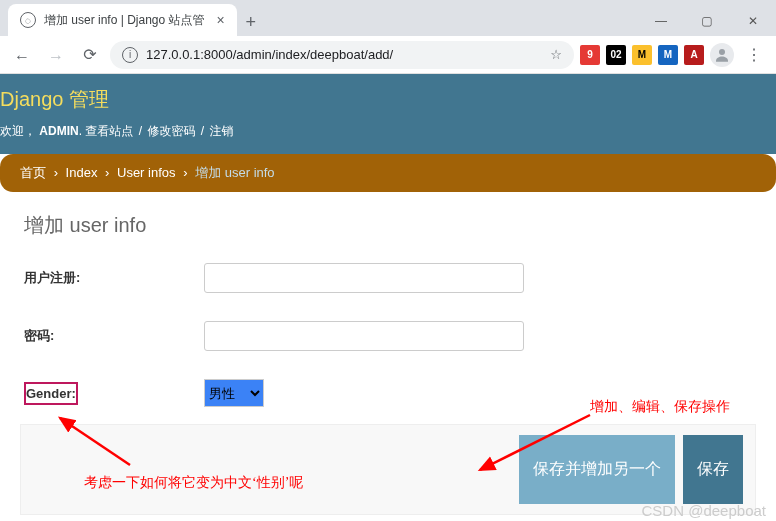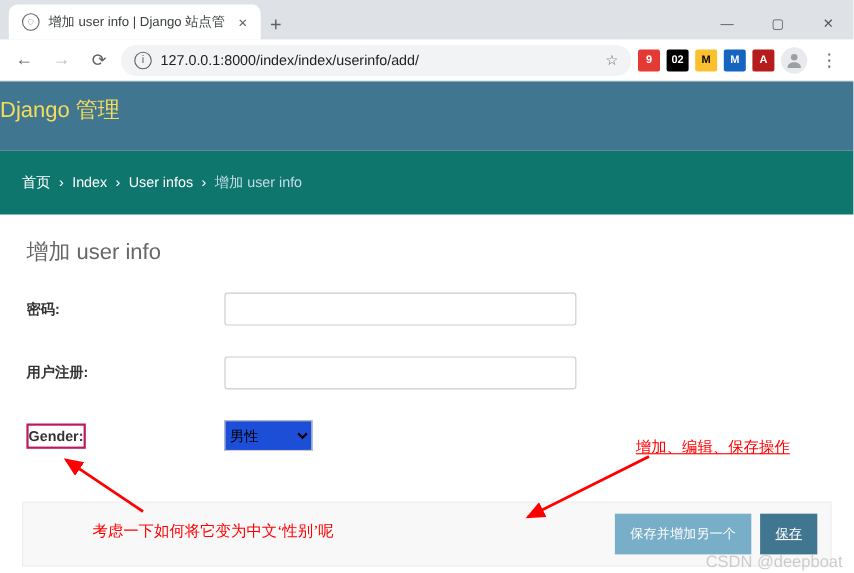--- a/index.html
+++ b/index.html
@@ -28,38 +28,38 @@
 
 
 .dj-header { background: #417690; text-align: left; padding: 12px 0 14px; }
 .dj-title { color: #f5dd5d; font-size: 20px; font-weight: normal; margin-bottom: 10px; }
 .dj-userlinks { color: #fff; font-size: 12px; }
 .dj-userlinks a { color: #fff; text-decoration: none; }
 .dj-userlinks .sep { color: #fff; margin: 0 2px; }
 .dj-userlinks strong { font-weight: bold; }
 
 
-.breadcrumbs { background: #0f766e; padding: 20px 20px; color: #c4dce8; font-size: 13px; }
+.breadcrumbs { background: #a16207; padding: 10px 20px; color: #c4dce8; font-size: 13px; border-radius: 13px; }
 .breadcrumbs a { color: #fff; text-decoration: none; }
 .breadcrumbs .arrow { color: #fff; margin: 0 4px; }
 
 
 .content { padding: 20px 24px; }
 .page-title { font-size: 20px; font-weight: normal; color: #666; margin-bottom: 24px; }
 .form-row { display: flex; align-items: center; margin-bottom: 28px; }
 .form-row label { width: 180px; font-size: 13px; color: #333; font-weight: bold; }
 .form-row input[type=text], .form-row input[type=password] { width: 320px; height: 30px; border: 1px solid #ccc; border-radius: 3px; padding: 0 8px; font-size: 13px; }
-.form-row select { width: 80px; height: 28px; border: 1px solid #ccc; font-size: 13px; background: #1d4ed8; }
+.form-row select { width: 60px; height: 28px; border: 1px solid #ccc; font-size: 13px; background: #3b82f6; }
 
 .red-box { border: 2px solid #be185d; padding: 2px 0; }
 
 
 .submit-row { position: absolute; left: 20px; right: 20px; bottom: 6px; background: #f8f8f8; border: 1px solid #eee; padding: 10px 12px; display: flex; justify-content: flex-end; gap: 8px; }
-.submit-btn { background: #79aec8; color: #fff; border: none; padding: 10px 14px; font-size: 12px; cursor: pointer; }
-.submit-btn.default { background: #417690; text-decoration: underline; }
+.submit-btn { background: #79aec8; color: #fff; border: none; padding: 24px 14px; font-size: 16px; cursor: pointer; }
+.submit-btn.default { background: #417690; }
 
 
 .annotation { position: absolute; color: #ff0000; font-size: 14px; font-family: SimSun, serif; }
 .arrow-svg { position: absolute; pointer-events: none; }
 
 .watermark { position: absolute; right: 10px; bottom: 2px; font-size: 15px; color: #ccc; margin-left: 44px; }
 </style>
 </head>
 <body>
 
@@ -76,81 +76,90 @@
     <div class="window-btn">✕</div>
   </div>
 </div>
 
 <div class="addr-row">
   <div class="nav-btn">←</div>
   <div class="nav-btn disabled">→</div>
   <div class="nav-btn">⟳</div>
   <div class="addr-bar">
     <span class="addr-info">i</span>
-    <span>127.0.0.1:8000/index/index/userinfo/add/</span>
+    <span>127.0.0.1:8000/admin/index/deepboat/add/</span>
     <span class="addr-star">☆</span>
   </div>
   <div class="ext-icons">
     <div class="ext-icon" style="background:#e53935">9</div>
     <div class="ext-icon" style="background:#000">02</div>
     <div class="ext-icon" style="background:#fbc02d;color:#000">M</div>
     <div class="ext-icon" style="background:#1565c0">M</div>
     <div class="ext-icon" style="background:#b71c1c">A</div>
   </div>
   <div class="avatar">
     <svg width="18" height="18" viewBox="0 0 24 24" fill="#9aa0a6">
         <circle cx="12" cy="8" r="4"></circle>
         <path d="M4 20c0-4 4-6 8-6s8 2 8 6v1H4z"></path>
       </svg>
   </div>
   <div class="menu-dots">⋮</div>
 </div>
 
 <div class="dj-header">
   <h1 class="dj-title">Django 管理</h1>
+  <div class="dj-userlinks">
+    <span>欢迎，</span>
+    <strong>ADMIN</strong>.
+    <a href="#">查看站点</a>
+    <span class="sep">/</span>
+    <a href="#">修改密码</a>
+    <span class="sep">/</span>
+    <a href="#">注销</a>
+  </div>
 </div>
 
 <div class="breadcrumbs">
   <a href="#">首页</a>
   <span class="arrow">›</span>
   <a href="#">Index</a>
   <span class="arrow">›</span>
   <a href="#">User infos</a>
   <span class="arrow">›</span>
   <span>增加 user info</span>
 </div>
 
 <div class="content">
   <h2 class="page-title">增加 user info</h2>
 
   <div class="form-row">
-    <label>密码:</label>
-    <input type="password" style="">
+    <label>用户注册:</label>
+    <input type="text" style="">
   </div>
 
   <div class="form-row">
-    <label>用户注册:</label>
-    <input type="text" style="">
+    <label>密码:</label>
+    <input type="password" style="">
   </div>
 
   <div class="form-row">
     <label><span class="red-box">Gender:</span></label>
     <select>
       <option>男性</option>
     </select>
   </div>
 </div>
 
 <div class="submit-row">
   <button class="submit-btn">保存并增加另一个</button>
   <button class="submit-btn default">保存</button>
 </div>
 
 <div class="annotation" style="left:36px; top:474px;margin-left:48px;">考虑一下如何将它变为中文‘性别’呢</div>
-<div class="annotation" style="left:578px; top:398px;text-decoration:underline;">增加、编辑、保存操作</div>
+<div class="annotation" style="left:590px; top:398px;">增加、编辑、保存操作</div>
 
 <svg class="arrow-svg" style="left:50px; top:410px;" width="90" height="60">
   <defs>
       <marker id="ah1" markerWidth="8" markerHeight="8" refX="6" refY="3" orient="auto">
         <path d="M0,0 L7,3 L0,6 Z" fill="#ff0000"></path>
       </marker>
     </defs>
   <line x1="80" y1="55" x2="10" y2="8" stroke="#ff0000" stroke-width="2.5" marker-end="url(#ah1)"></line>
 </svg>
 

